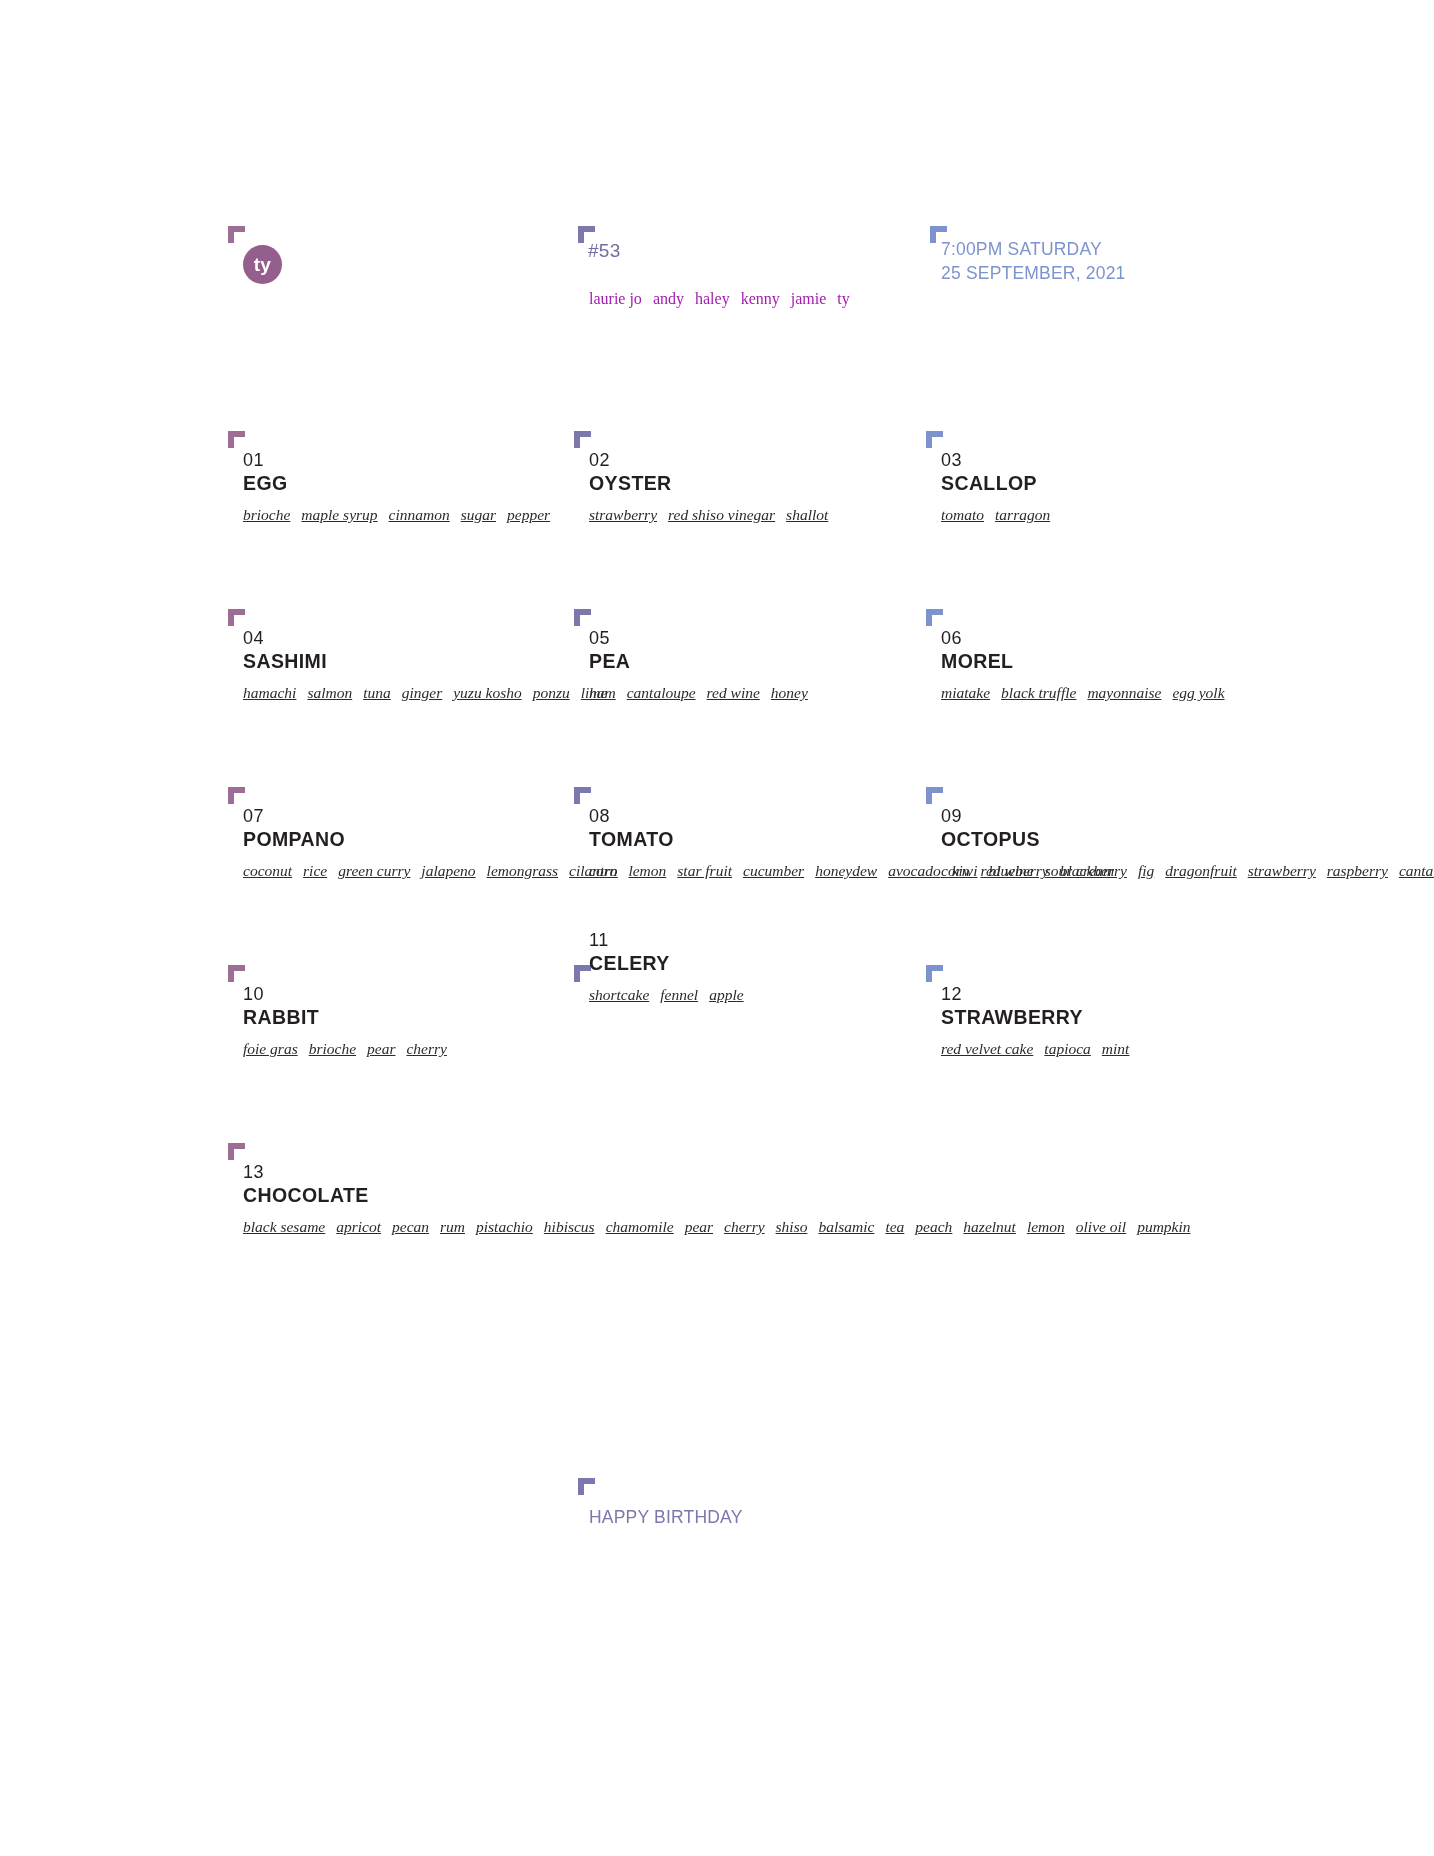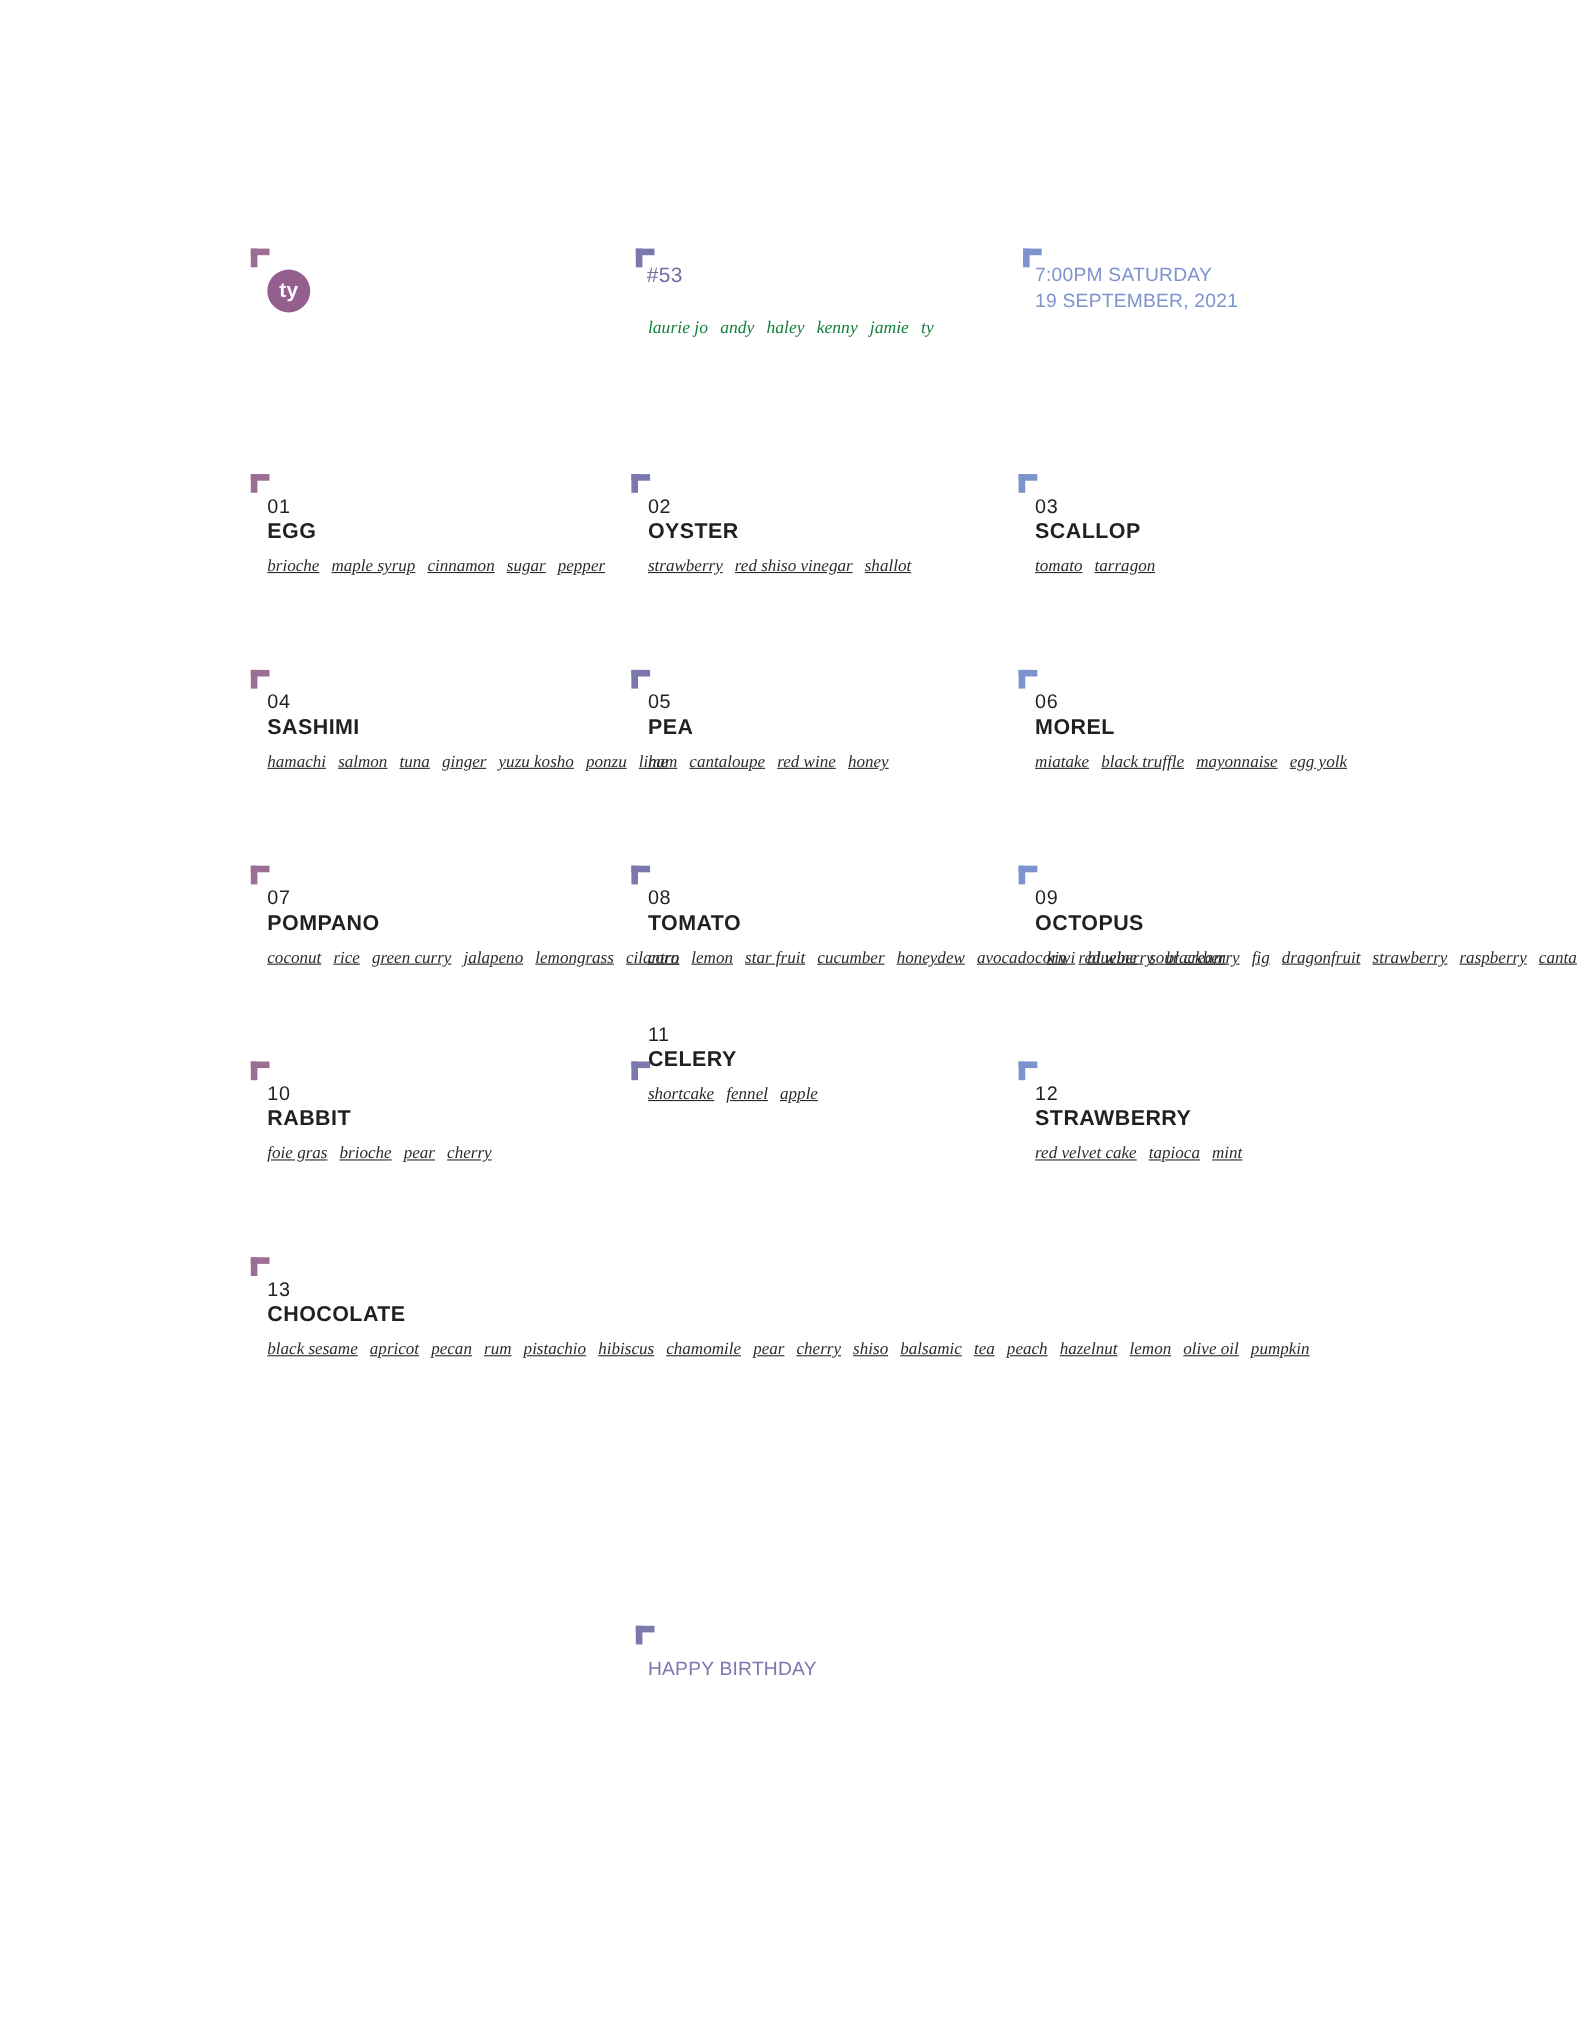--- a/index.html
+++ b/index.html
@@ -67,23 +67,22 @@
     font-size: 19px;
     font-weight: 400;
     color: #6f6fa0;
     letter-spacing: 0.3px;
   }
   .hdr-guests {
     position: absolute;
     left: 589px;
     top: 290px;
     font-family: "Liberation Serif", serif;
-    font-style: italic;
     font-size: 16px;
-    color: #15803d;
+    color: #a21caf;
     white-space: nowrap;
   }
   .hdr-guests span { margin-right: 11px; }
   .hdr-guests span:last-child { margin-right: 0; }
 
   .hdr-when {
     position: absolute;
     left: 941px;
     top: 238px;
     font-size: 17.5px;
@@ -156,21 +155,21 @@
   <div class="mark m-blue" style="left:930px; top:226px;">
       <i class="h"></i>
       <i class="v"></i>
     </div>
 
   <div class="hdr-logo">ty</div>
   <div class="hdr-num">#53</div>
   <div class="hdr-guests"><span>laurie jo</span><span>andy</span><span>haley</span><span>kenny</span><span>jamie</span><span>ty</span></div>
   <div class="hdr-when">
     <div>7:00PM SATURDAY</div>
-    <div>19 SEPTEMBER, 2021</div>
+    <div>25 SEPTEMBER, 2021</div>
   </div>
 
   <div id="courses-root">
       <div class="mark m-mauve" style="left: 228px; top: 431px;">
         <i class="h"></i>
         <i class="v"></i>
       </div>
       <div class="course" style="left: 243px; top: 450px;">
         <div class="num">01</div>
         <div class="name">EGG</div>

